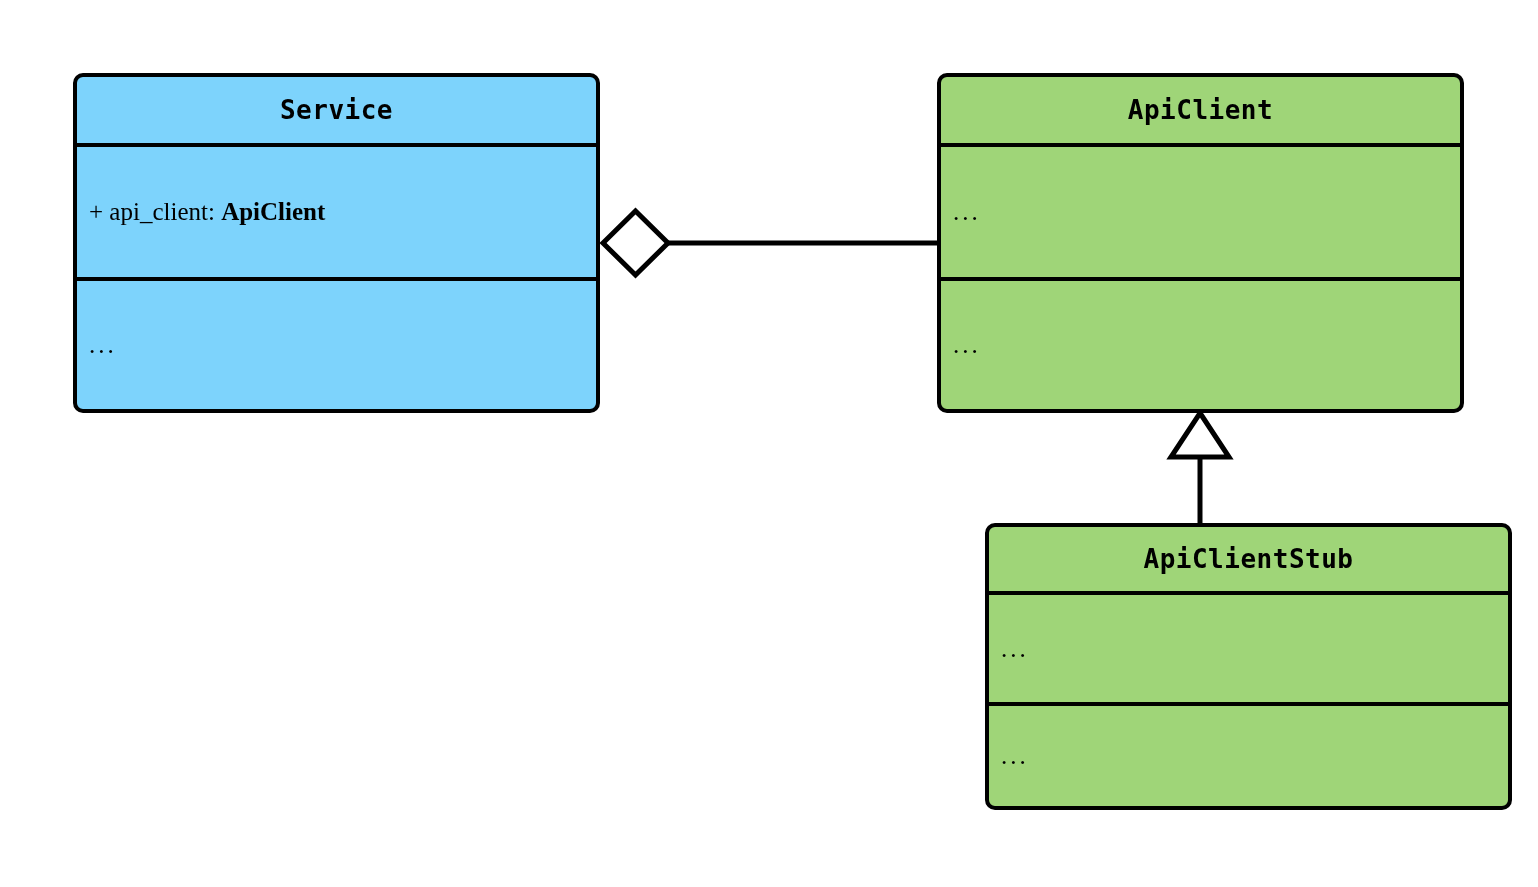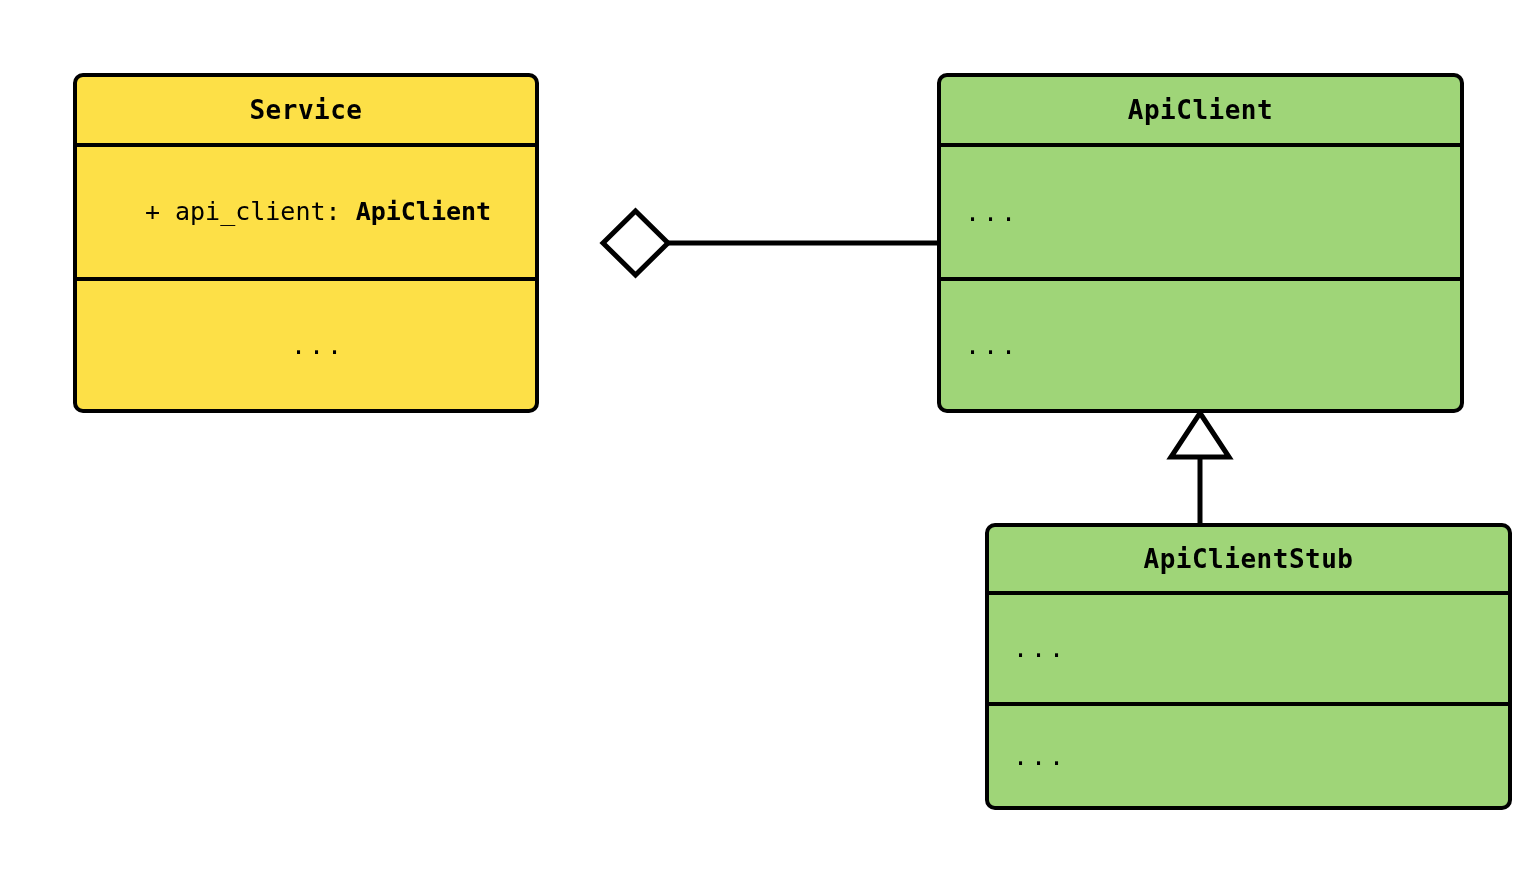--- a/index.html
+++ b/index.html
@@ -41,45 +41,45 @@
     font-weight: bold;
     font-size: 26px;
     letter-spacing: 0.5px;
     color: #000000;
     white-space: nowrap;
   }
   .member-list {
     display: flex;
     flex-direction: column;
     justify-content: center;
-    padding-left: 24px;
+    padding-left: 12px;
     font-size: 25px;
     color: #000000;
+    font-family: Liberation Serif, serif;
   }
   .member-line {
     white-space: pre;
     line-height: 1.35;
   }
   .member-line b {
     font-weight: bold;
   }
   .member-line .plain {
     font-weight: normal;
   }
   .ellipsis-line {
     font-size: 25px;
     letter-spacing: 3px;
     white-space: pre;
   }
 
   
   #box-service {
-    left: 73px;  top: 73px;  width: 466px;  height: 340px;
-    background: #fde047;
-    text-align: center;
+    left: 73px;  top: 73px;  width: 527px;  height: 340px;
+    background: #7dd3fc;
   }
   #box-service .c-title   { height: 66px; }
   #box-service .c-attrs   { height: 134px; }
   #box-service .c-ops     { flex: 1 1 auto; }
 
   #box-apiclient {
     left: 937px; top: 73px;  width: 527px;  height: 340px;
     background: #9FD578;
   }
   #box-apiclient .c-title { height: 66px; }

